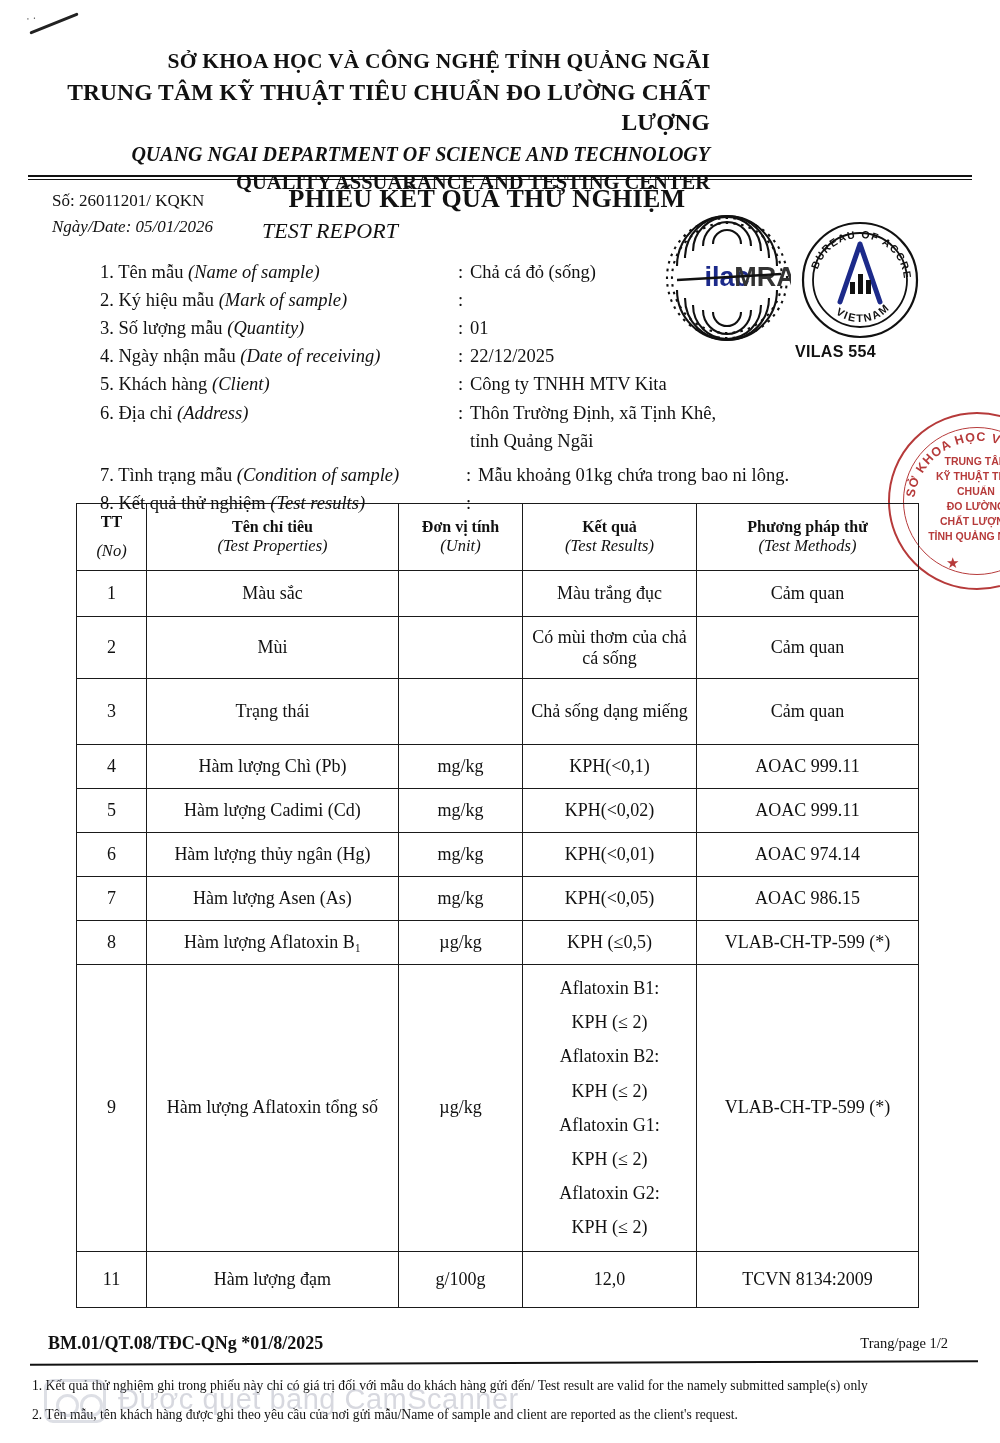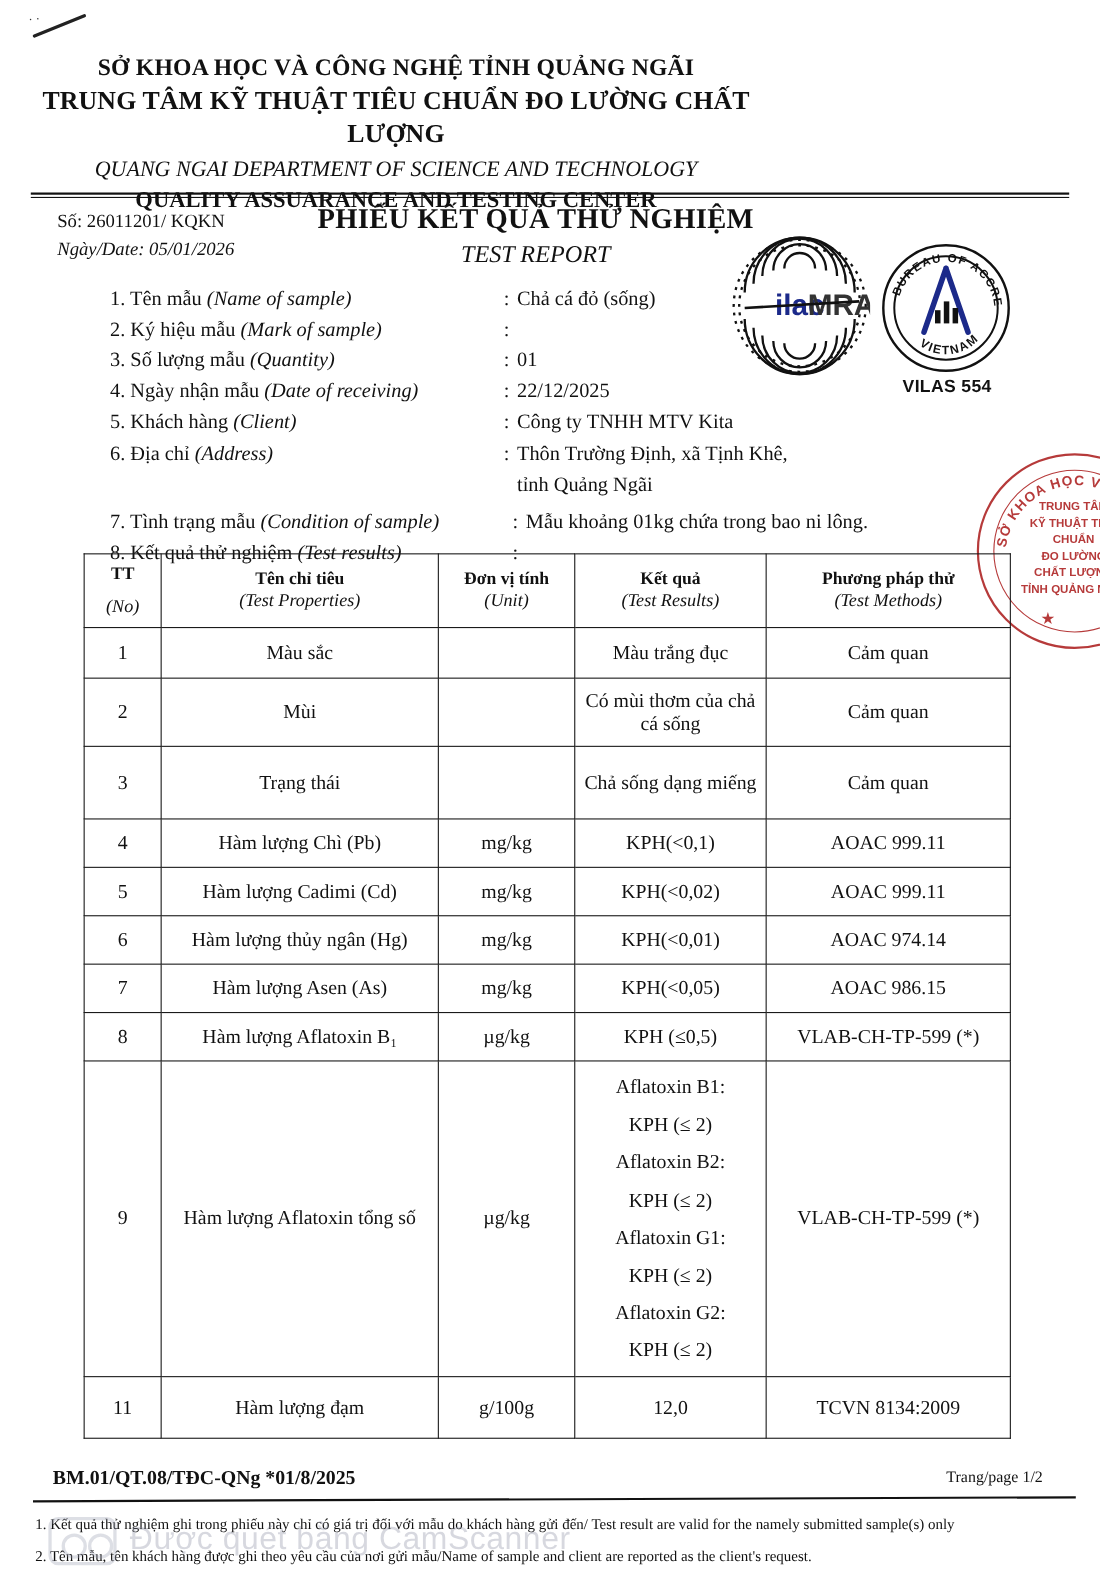--- a/index.html
+++ b/index.html
@@ -17,29 +17,29 @@
 
   
   .pen-mark {
     position: absolute; left: 28px; top: 22px; width: 52px; height: 3px;
     background: #222; transform: rotate(-22deg); border-radius: 2px;
   }
   .pen-dots { position: absolute; left: 26px; top: 12px; font-size: 11px; color:#333; letter-spacing:3px; transform: rotate(-6deg);}
 
   
   .header { position: relative; padding-top: 48px; height: 125px; }
-  .org-block { width: 700px; text-align: center; margin-left: 10px; }
+  .org-block { width: 700px; text-align: right; margin-left: 10px; }
   .org-line1 {
     font-size: 21.5px; font-weight: bold; letter-spacing: .2px; line-height: 1.25;
   }
   .org-line2 {
     font-size: 23.5px; font-weight: bold; letter-spacing: .1px; line-height: 1.3; margin-top: 2px;
   }
   .org-line3 {
-    font-size: 20px; font-style: italic; font-weight: normal; line-height: 1.3; margin-top: 3px;
+    font-size: 20px; font-style: italic; font-weight: bold; line-height: 1.3; margin-top: 3px;
   }
   .org-line4 {
     font-size: 20.5px; font-weight: bold; line-height: 1.3; margin-top: 2px;
   }
   .contact-block {
     position: absolute; left: 728px; top: 50px; width: 270px;
     font-size: 16.5px; line-height: 1.65;
   }
 
   .rule-double { position: absolute; left: 28px; top: 175px; width: 944px; }
@@ -48,30 +48,30 @@
 
   
   .title-area { position: absolute; left: 0; top: 184px; width: 1000px; height: 72px; }
   .docnum { position: absolute; left: 52px; top: 4px; font-size: 17px; line-height: 1.5; }
   .docnum .d2 { font-style: italic; text-align: center; }
   .main-title {
     position: absolute; left: 262px; top: 0px; width: 450px; text-align: center;
     font-size: 26px; font-weight: bold; letter-spacing: .3px;
   }
   .sub-title {
-    position: absolute; left: 262px; top: 34px; width: 450px; text-align: center;
+    position: absolute; left: 262px; top: 34px; width: 450px; text-align: left;
     font-size: 22px; font-style: italic;
   }
 
   
   .logos { position: absolute; left: 655px; top: 212px; width: 300px; height: 150px; }
   .ilac { position: absolute; left: 8px; top: 2px; width: 128px; height: 128px; }
   .bureau { position: absolute; left: 145px; top: 8px; width: 120px; height: 120px; }
   .vilas-label {
-    position: absolute; left: 140px; top: 131px; width: 132px; text-align: center;
+    position: absolute; left: 140px; top: 131px; width: 132px; text-align: left;
     font-family: "Liberation Sans", sans-serif; font-weight: bold; font-size: 16px; letter-spacing: .3px;
   }
 
   
   .info { position: absolute; left: 100px; top: 258px; width: 800px; font-size: 18.5px; }
   .info-row { display: flex; line-height: 1.52; }
   .info-label { width: 358px; flex: 0 0 358px; }
   .info-label .vi { }
   .info-label .en { font-style: italic; }
   .info-colon { width: 12px; flex: 0 0 12px; }

